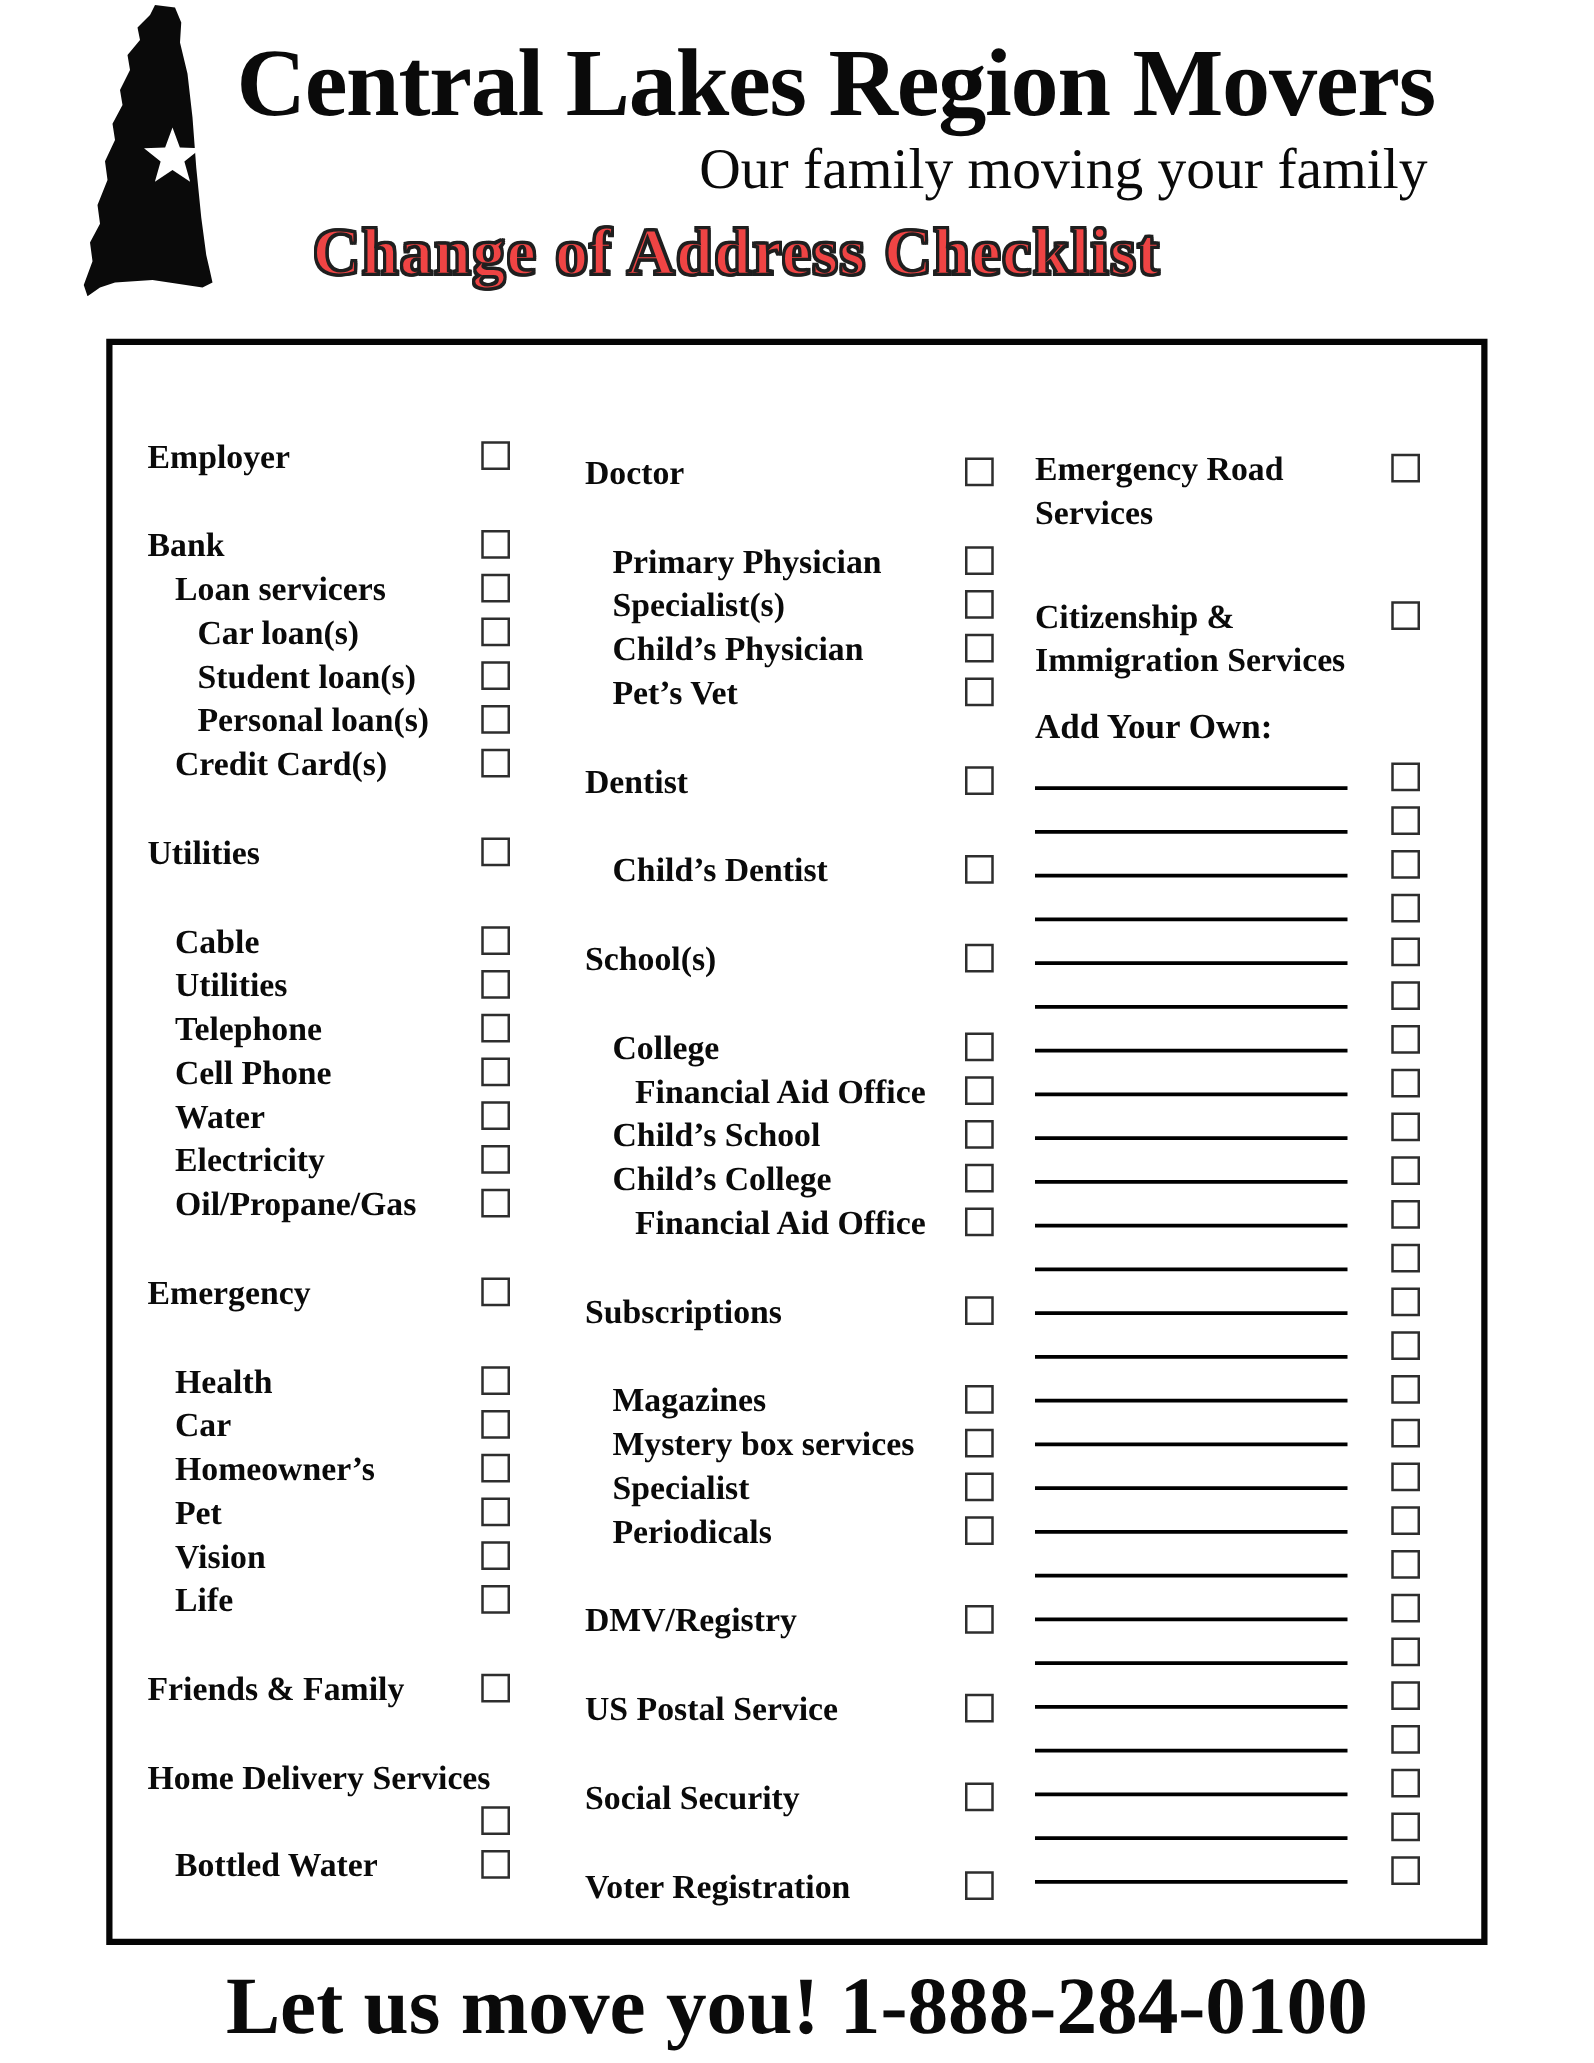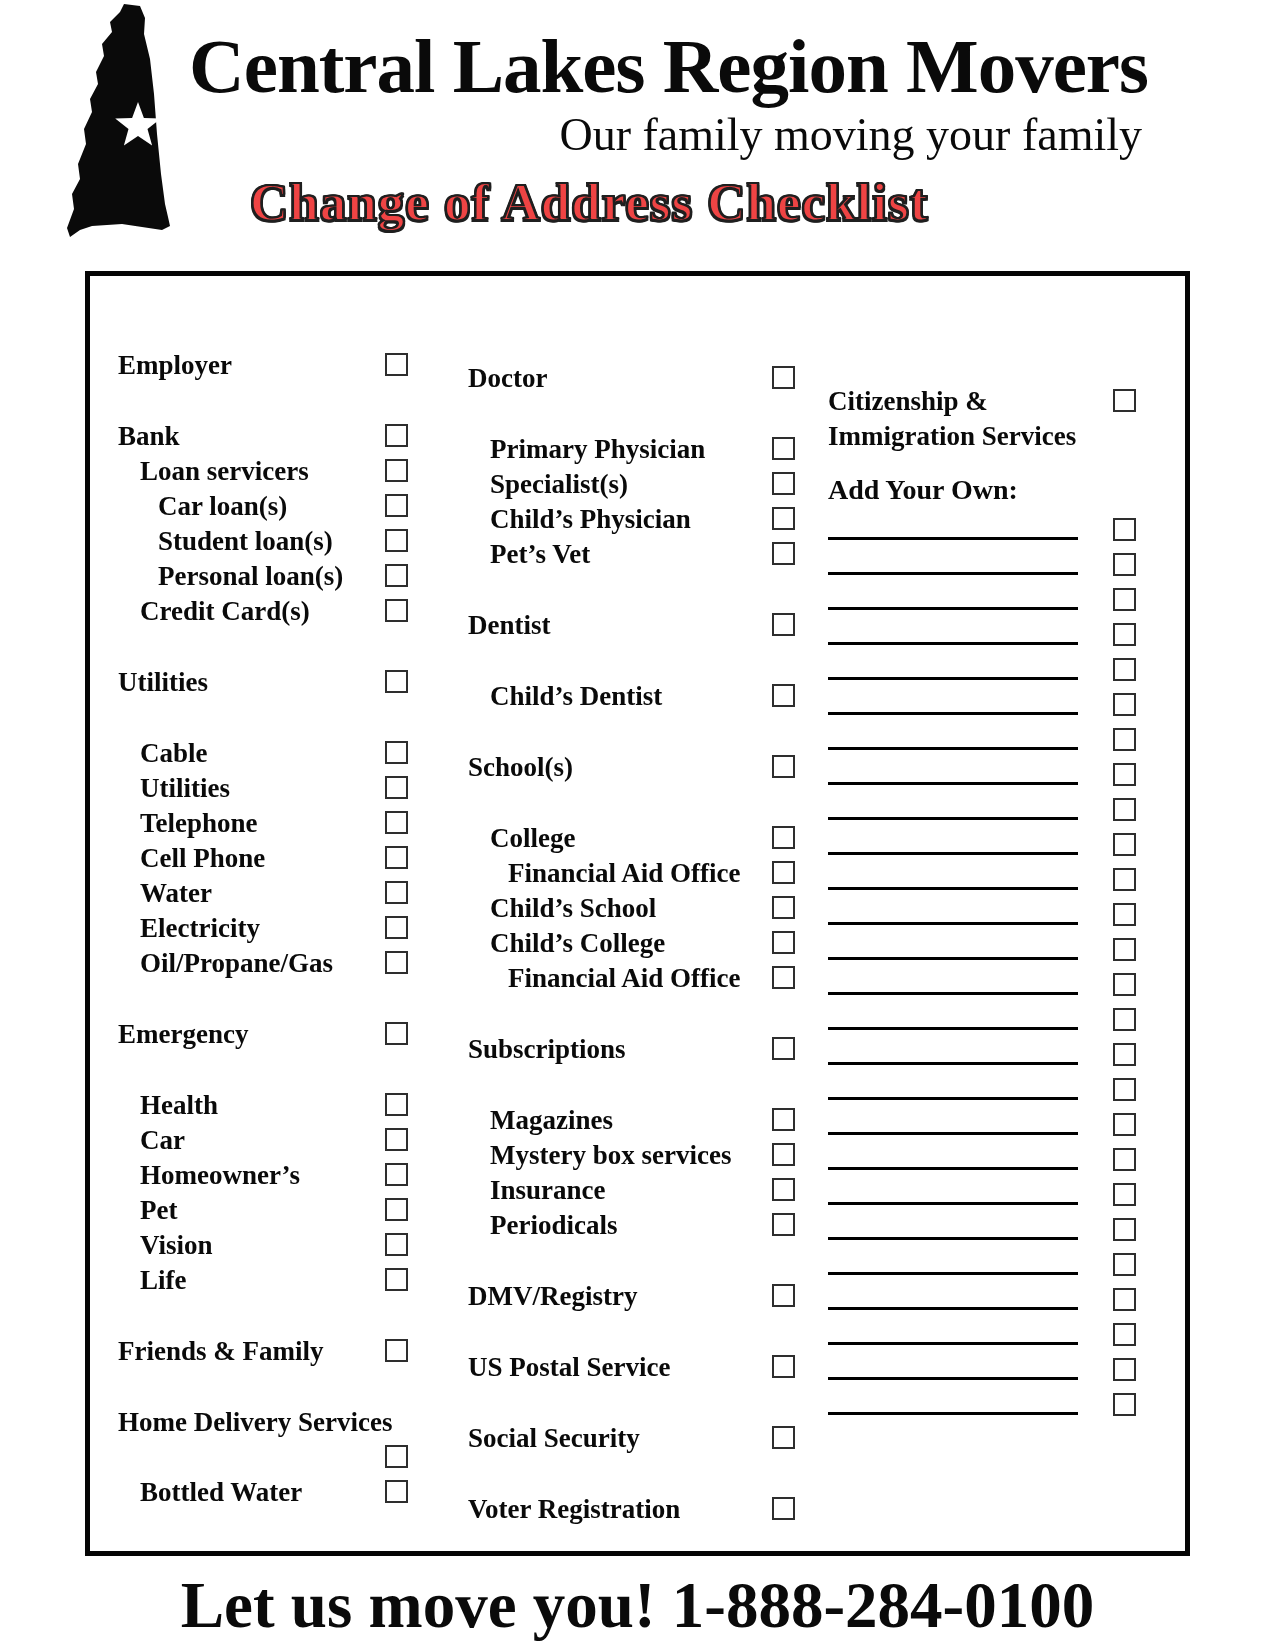--- a/index.html
+++ b/index.html
@@ -23,21 +23,21 @@
 
   .row{position:relative;height:35px;}
   .lbl{position:absolute;left:0;top:0;line-height:35px;font-size:27px;font-weight:bold;white-space:nowrap;}
   .lbl.ind1{left:22px;}
   .lbl.ind2{left:40px;}
 
   .cb{position:absolute;left:var(--cbx);top:5px;width:23px;height:23px;border:2px solid #2e2e2e;box-sizing:border-box;background:#fff;}
 
   
   .sec{position:relative;height:70px;}
-  .sec.gap{margin-top:26px;}
+  .sec.gap{margin-top:48px;}
   .sec .lbl3{position:absolute;left:0;top:0;width:290px;font-size:27px;font-weight:bold;line-height:35px;}
   .ayo{position:relative;height:35px;margin-top:18px;}
   .ayo .lbl{font-size:28px;}
   .blanks{margin-top:6px;}
   .blank-row{position:relative;height:35px;}
   .bline{position:absolute;left:0;top:24px;width:250px;height:0;border-bottom:3px solid #000;}
 
   
   .footer{position:absolute;top:1568px;left:0;width:1275px;text-align:center;font-size:65px;font-weight:bold;white-space:nowrap;}
 </style>
@@ -257,21 +257,21 @@
         <div class="group gap">
           <div class="row">
             <span class="lbl ind1">Magazines</span>
             <span class="cb"></span>
           </div>
           <div class="row">
             <span class="lbl ind1">Mystery box services</span>
             <span class="cb"></span>
           </div>
           <div class="row">
-            <span class="lbl ind1">Insurance</span>
+            <span class="lbl ind1">Specialist</span>
             <span class="cb"></span>
           </div>
           <div class="row">
             <span class="lbl ind1">Periodicals</span>
             <span class="cb"></span>
           </div>
         </div>
         <div class="group gap">
           <div class="row">
             <span class="lbl">DMV/Registry</span>
@@ -291,20 +291,24 @@
           </div>
         </div>
         <div class="group gap">
           <div class="row">
             <span class="lbl">Voter Registration</span>
             <span class="cb"></span>
           </div>
         </div>
       </div>
     <div id="c3" class="col" style="left:828px;top:358px;--cbx:285px;width:362px;">
+        <div class="sec">
+          <div class="lbl3">Emergency Road Services</div>
+          <span class="cb"></span>
+        </div>
         <div class="sec gap">
           <div class="lbl3">Citizenship &amp; Immigration Services</div>
           <span class="cb"></span>
         </div>
         <div class="ayo">
           <span class="lbl">Add Your Own:</span>
         </div>
         <div class="blanks">
           <div class="blank-row">
             <div class="bline"></div>

